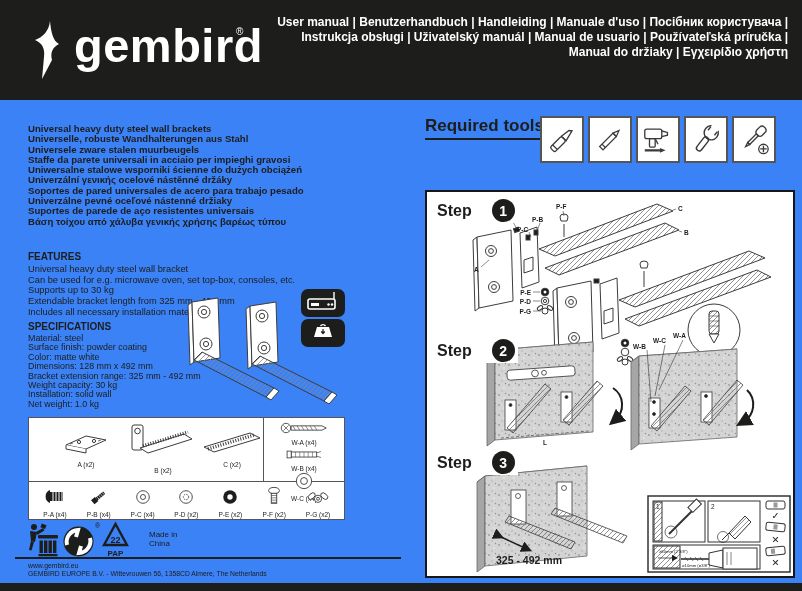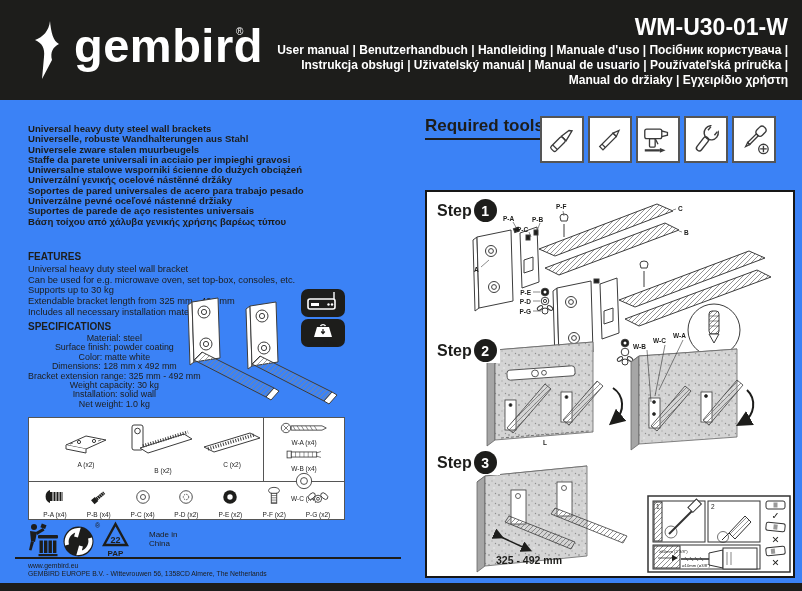--- a/index.html
+++ b/index.html
@@ -15,21 +15,21 @@
   .header-right { position:absolute; right:14px; top:15px; text-align:right; color:#fff; }
   .model { font-size:23px; font-weight:bold; line-height:25px; margin-bottom:3px; }
   .lang-line { font-size:12px; font-weight:bold; line-height:15px; }
 
   
   .product-names { position:absolute; left:28px; top:124px; font-weight:bold; font-size:9.6px; line-height:10.3px; }
   .sec-title { position:absolute; left:28px; font-size:10px; font-weight:bold; }
   .features-title { top:251px; }
   .features-list { position:absolute; left:28px; top:264px; font-size:9.3px; line-height:10.7px; }
   .specs-title { top:321px; }
-  .specs-list { position:absolute; left:28px; top:334px; font-size:8.9px; line-height:9.4px;text-align:center; }
+  .specs-list { position:absolute; left:28px; top:334px; font-size:8.9px; line-height:9.4px; }
 
   .product-drawing { position:absolute; left:178px; top:292px; width:172px; height:122px; }
   .badge { position:absolute; width:44px; height:28px; }
   .b1 { left:301px; top:289px; } .b2 { left:301px; top:319px; }
 
   
   .parts-box { position:absolute; left:28px; top:417px; width:317px; height:103px; border:1px solid #555; background:#fff; }
   .pb-top { position:absolute; left:0; top:0; width:315px; height:64px; border-bottom:1px solid #555; }
   .pb-vdiv { position:absolute; left:234px; top:0; width:1px; height:64px; background:#555; }
   .pcell { position:absolute; text-align:center; }
@@ -56,42 +56,41 @@
 
   
   .tools-title { position:absolute; left:425px; top:116px; font-size:17px; font-weight:bold;
                  padding-bottom:2px; border-bottom:2.5px solid #1d1d1b; }
   .tool-box { position:absolute; top:116px; width:44px; height:47px; border:2px solid #555; background:#fff; padding:3px; }
   .tb1{left:540px;} .tb2{left:588px;} .tb3{left:636px;} .tb4{left:684px;} .tb5{left:732px;}
   .tool-box svg { width:100%; height:100%; }
   .install-title { position:absolute; left:425px; top:165px; font-size:17px; font-weight:bold; }
   .install-box { position:absolute; left:425px; top:190px; width:370px; height:388px; border:2.5px solid #161616; background:#fff; }
   .diagram { position:absolute; left:427px; top:192px; width:366px; height:384px; }
-  .step { position:absolute; display:flex; align-items:center; gap:2px; font-size:16px; font-weight:bold;
+  .step { position:absolute; display:flex; align-items:center; gap:20px; font-size:16px; font-weight:bold;
           background:#fff; padding:1px 3px 1px 0; }
   .s1{left:437px; top:198px;} .s2{left:437px; top:338px;} .s3{left:437px; top:450px;}
   .step-num { width:23px; height:23px; border-radius:50%; background:#1d1d1b; color:#fff; font-size:14px;
               display:flex; align-items:center; justify-content:center; }
 
   svg text { font-family:"Liberation Sans", sans-serif; fill:#1d1d1b; }
   .tiny { font-size:4.2px; }
 </style>
 </head>
 <body>
 
 <div class="page">
 
   <header class="topbar">
     <svg class="bird" viewBox="0 0 30 62">
       <path d="M17,2 C16,12 10,18 2,21 C9,24 12,29 11,38 L9,60 L19,41 C17,33 20,28 26,25 C20,22 18,13 17,2 Z" fill="#ffffff"></path>
     </svg>
     <div class="logo-text">gembird</div>
     <div class="logo-reg">®</div>
     <div class="header-right">
-      <div class="model">WM-U30-01-W</div>
       <div class="lang-line">User manual | Benutzerhandbuch | Handleiding | Manuale d'uso | Посібник користувача |</div>
       <div class="lang-line">Instrukcja obsługi | Uživatelský manuál | Manual de usuario | Používateľská príručka |</div>
       <div class="lang-line">Manual do držiaky | Εγχειρίδιο χρήστη</div>
     </div>
   </header>
 
   <div class="product-names">
     <div>Universal heavy duty steel wall brackets</div>
     <div>Universelle, robuste Wandhalterungen aus Stahl</div>
     <div>Universele zware stalen muurbeugels</div>

